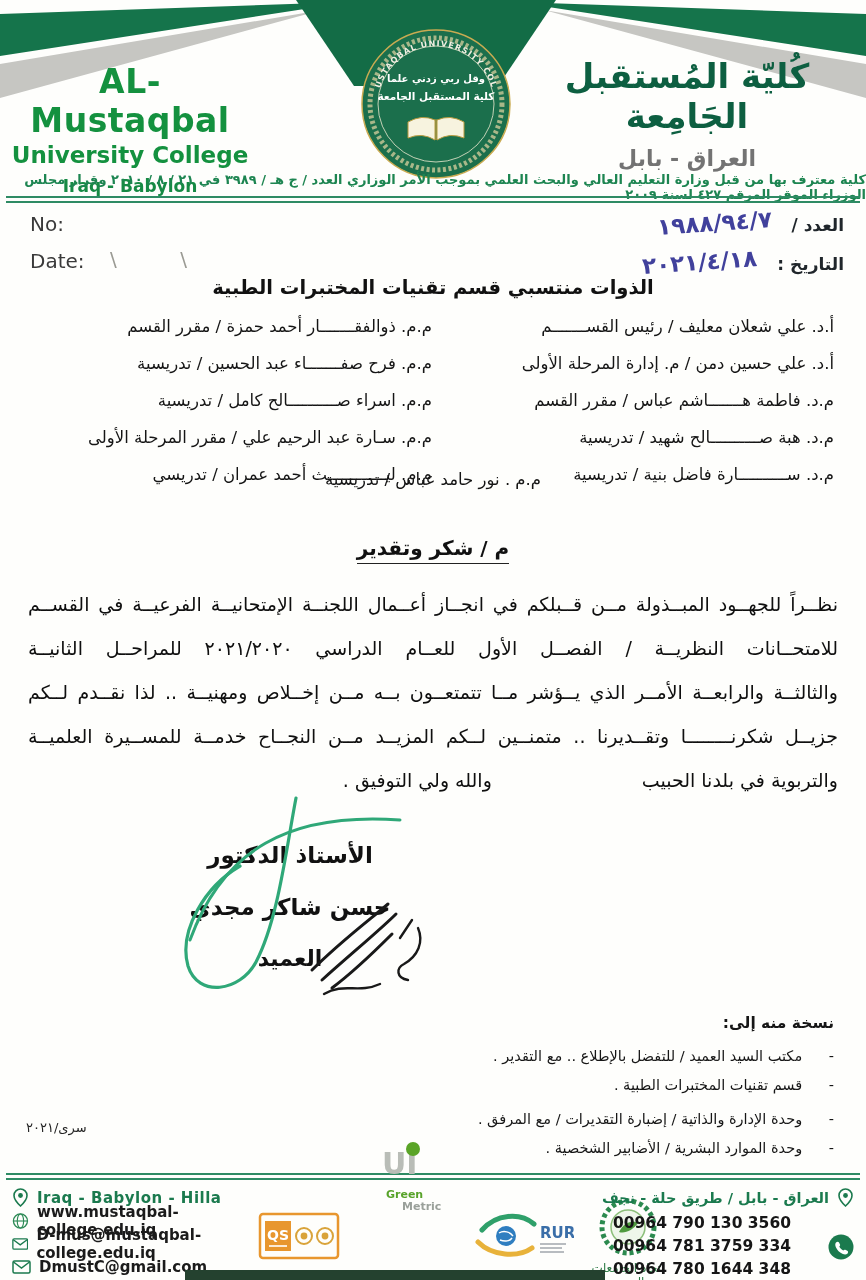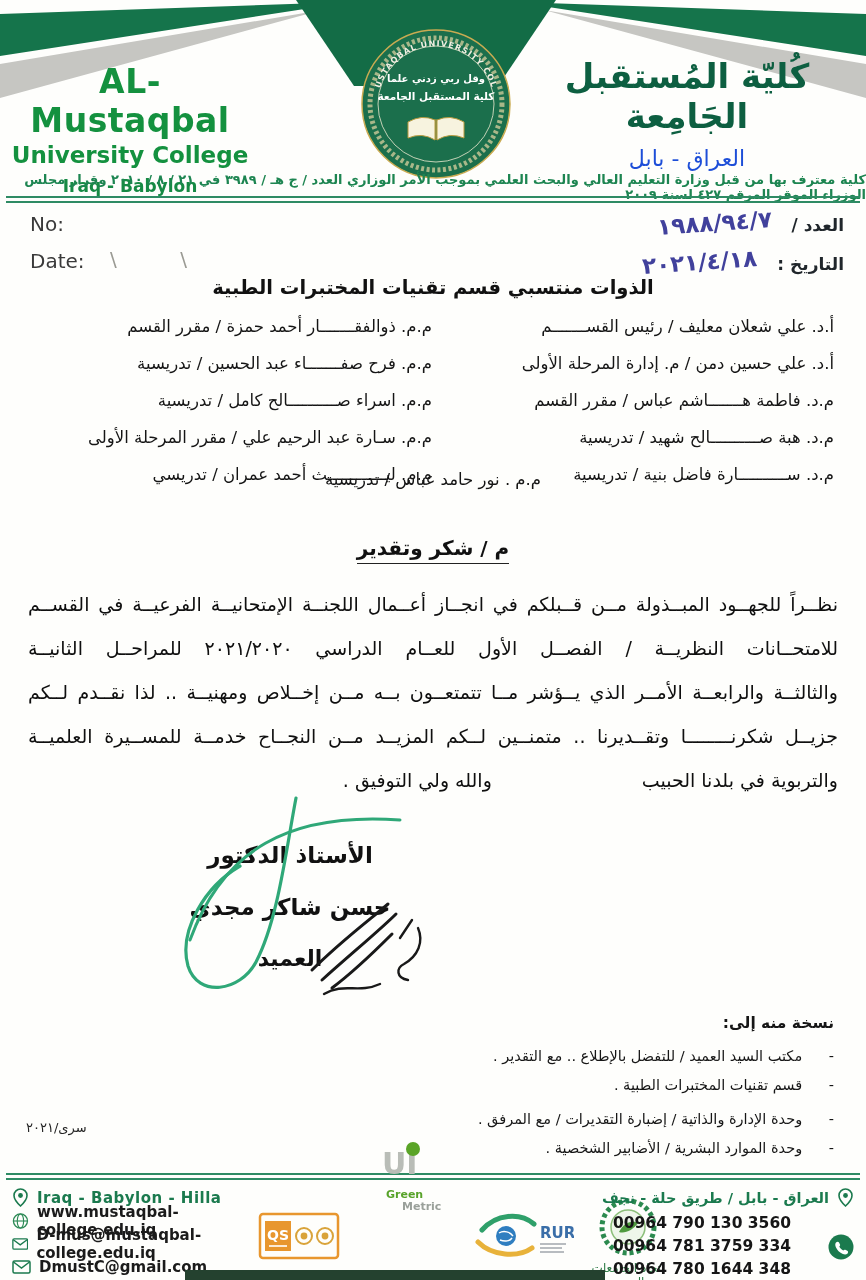--- a/index.html
+++ b/index.html
@@ -12,21 +12,21 @@
   .abs { position:absolute; }
 
   
   .hdr-deco { left:0; top:0; width:866px; height:210px; }
   .en-block { left:10px; top:62px; width:240px; text-align:center; }
   .en-name1 { font-size:33px; font-weight:bold; color:#14913f; letter-spacing:0.5px; }
   .en-name2 { font-size:23px; font-weight:bold; color:#14913f; margin-top:2px; }
   .en-loc   { font-size:17px; font-weight:bold; color:#168a44; margin-top:8px; }
   .ar-block { right:14px; top:56px; width:330px; text-align:center; direction:rtl; }
   .ar-name  { font-size:34px; font-weight:bold; color:#0d5f41; }
-  .ar-loc   { font-size:22px; font-weight:normal; color:#1d4ed8; margin-top:10px; }
+  .ar-loc   { font-size:22px; font-weight:bold; color:#737373; margin-top:10px; }
   .accred   { left:0; top:172px; width:866px; direction:rtl;
               font-size:13px; font-weight:bold; color:#1d8551; }
   .dline    { left:6px; right:6px; height:7px;
               border-top:2.5px solid #2e8b64; border-bottom:2.5px solid #2e8b64; }
 
   
   .no-label   { left:30px; top:212px; font-size:20px; color:#3a3a3a; }
   .date-label { left:30px; top:249px; font-size:20px; color:#3a3a3a; }
   .date-marks { left:110px; top:247px; font-size:20px; color:#9a9a93; white-space:pre; }
   .ref-ar  { right:22px; top:205px; width:360px; direction:rtl; text-align:right; }

